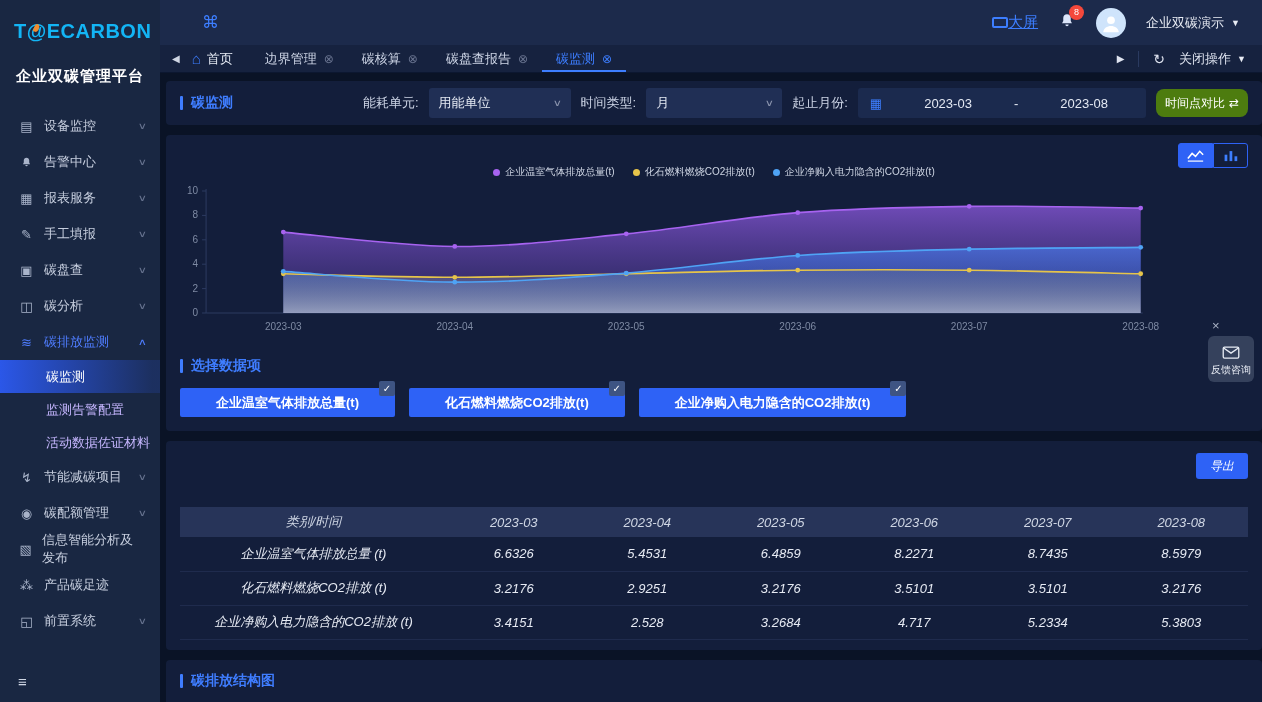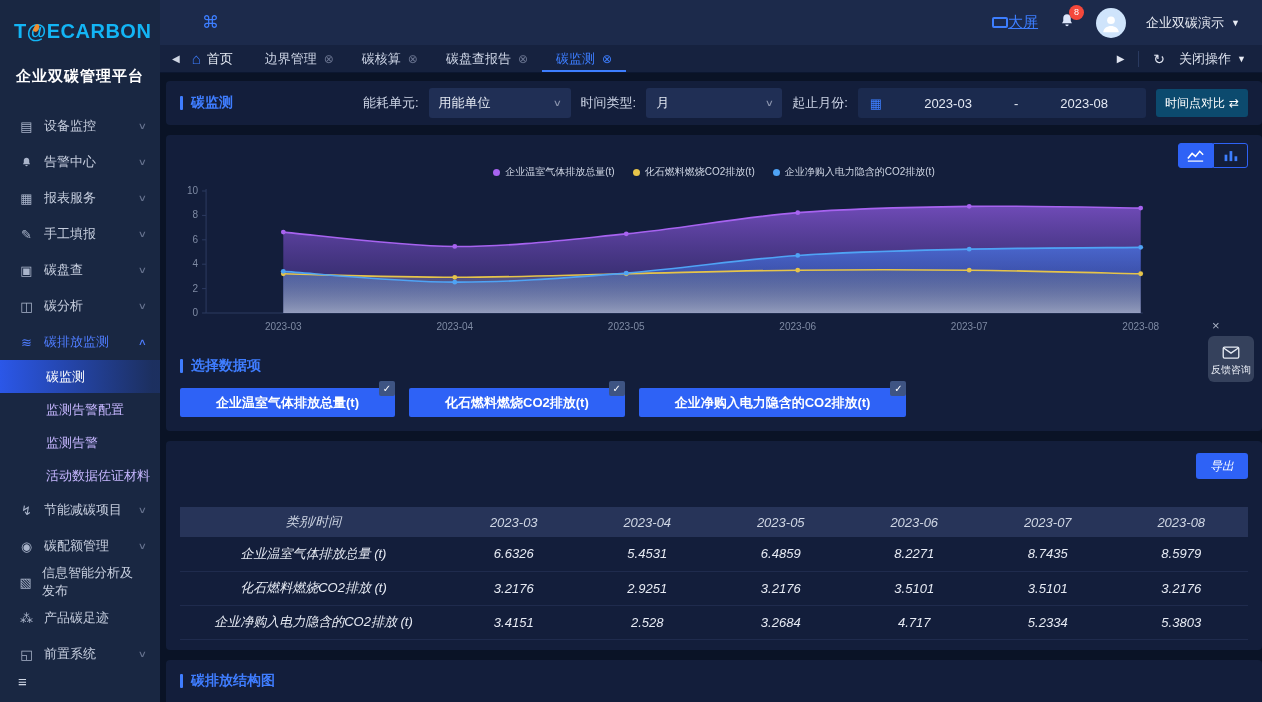--- a/index.html
+++ b/index.html
@@ -58,21 +58,21 @@
   
   .filter-panel { height:44px; display:flex; align-items:center; padding:0 14px; gap:10px; }
   .filter-label { color:#cdd5e6; font-size:13px; white-space:nowrap; }
   .filter-label.first { margin-left:auto; }
   .select { background:#202f55; border-radius:3px; height:30px; display:flex; align-items:center; justify-content:space-between; padding:0 10px; color:#e3e8f2; font-size:13px; cursor:pointer; }
   .select .sel-chev { color:#8a94ad; font-size:9px; transform:scaleX(1.4); margin-left:10px; }
   .sel-energy { width:142px; }
   .sel-time { width:136px; }
   .date-range { background:#1b2a4e; border-radius:3px; height:30px; display:flex; align-items:center; padding:0 12px; gap:16px; color:#e3e8f2; font-size:13px; cursor:pointer; }
   .cal-glyph { color:#3d7eff; font-size:13px; }
-  .compare-btn { background:#0c4a6e; color:#fff; font-size:12px; height:28px; padding:0 9px; border-radius:3px; display:flex; align-items:center; gap:4px; cursor:pointer; white-space:nowrap; }
+  .compare-btn { background:#4d7c0f; color:#fff; font-size:12px; height:28px; padding:0 9px; border-radius:8px; display:flex; align-items:center; gap:4px; cursor:pointer; white-space:nowrap; }
 
   
   .chart-panel { position:relative; padding:8px 14px 14px; }
   .chart-toggles { position:absolute; top:8px; right:14px; display:flex; z-index:2; }
   .toggle { width:35px; height:25px; display:flex; align-items:center; justify-content:center; border:1px solid #2e62f6; cursor:pointer; background:transparent; }
   .toggle:first-child { border-radius:3px 0 0 3px; }
   .toggle:last-child { border-radius:0 3px 3px 0; }
   .toggle.active { background:#2e62f6; }
   .chart-legend { display:flex; justify-content:center; align-items:center; gap:18px; margin-top:22px; font-size:10px; color:#cfd6e4; }
   .legend-item { display:flex; align-items:center; gap:5px; cursor:pointer; }
@@ -145,21 +145,20 @@
         <span>碳分析</span>
         <span class="chev">∨</span>
       </div>
       <div class="menu-item parent-active">
         <span class="mi-icon">≋</span>
         <span>碳排放监测</span>
         <span class="chev">∧</span>
       </div>
       <div class="submenu-item active">碳监测</div>
       <div class="submenu-item">监测告警配置</div>
-      <div class="submenu-item">监测告警</div>
       <div class="submenu-item">活动数据佐证材料</div>
       <div class="menu-item">
         <span class="mi-icon">↯</span>
         <span>节能减碳项目</span>
         <span class="chev">∨</span>
       </div>
       <div class="menu-item">
         <span class="mi-icon">◉</span>
         <span>碳配额管理</span>
         <span class="chev">∨</span>

